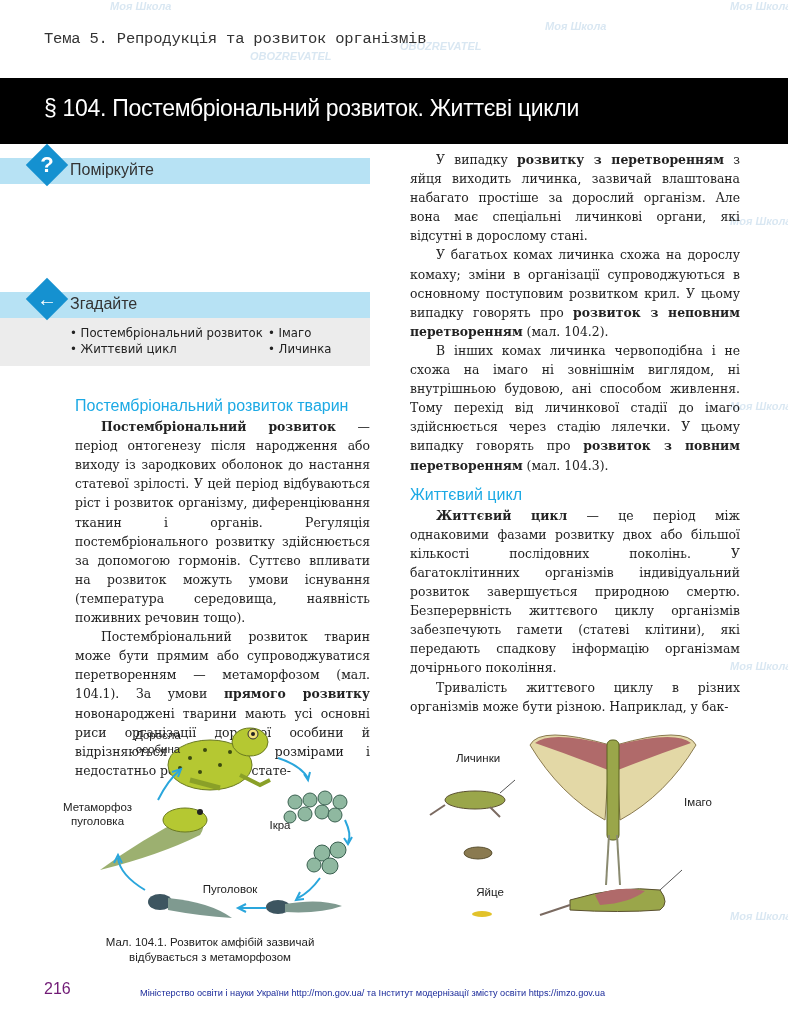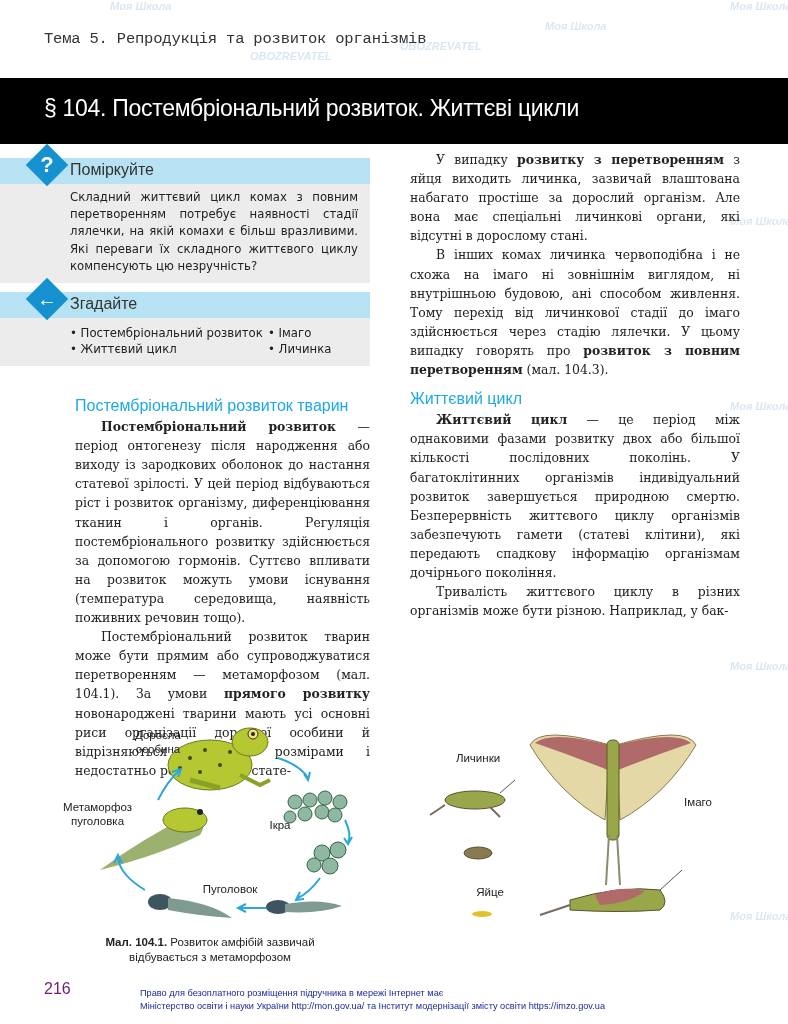--- a/index.html
+++ b/index.html
@@ -66,21 +66,21 @@
   .right-col { left: 410px; top: 150px; width: 330px; }
   
   .fig-label {
     font-family: "Liberation Sans", sans-serif; font-size: 11.5px; color: #222;
     text-align: center; line-height: 14px;
   }
   .caption {
     font-family: "Liberation Sans", sans-serif; font-size: 11.5px; color: #222;
     text-align: center; line-height: 15px;
   }
-  .caption b { font-weight: bold; }
+  .caption b { font-weight: normal; }
   .page-num {
     left: 44px; top: 980px; font-family: "Liberation Sans", sans-serif;
     font-size: 16px; color: #701a75;
   }
   .footer {
     left: 140px; top: 987px; font-family: "Liberation Sans", sans-serif;
     font-size: 9.2px; color: #1a2a9a; line-height: 13px;
   }
   .wm {
     position: absolute; font-family: "Liberation Sans", sans-serif; font-weight: bold; font-style: italic;
@@ -105,21 +105,20 @@
 <div class="abs banner">
   <div class="banner-title">§ 104. Постембріональний розвиток. Життєві цикли</div>
 </div>
 
 <div class="abs box" style="top:158px;">
   <div class="box-head">
     <div class="diamond"></div>
     <div class="diamond-glyph">?</div>
     <span class="label">Поміркуйте</span>
   </div>
-  <div class="box-body">Складний життєвий цикл комах з повним перетворенням потребує наявності стадії лялечки, на якій комахи є більш вразливими. Які переваги їх складного життєвого циклу компенсують цю незручність?</div>
 </div>
 
 <div class="abs box" style="top:292px;">
   <div class="box-head">
     <div class="diamond"></div>
     <div class="diamond-glyph" style="font-size:20px;font-weight:normal">←</div>
     <span class="label">Згадайте</span>
   </div>
   <div class="recall-grid">
     <span>Постембріональний розвиток</span>
@@ -130,20 +129,21 @@
 </div>
 
 <div class="abs col left-col">
   <div class="section-h">Постембріональний розвиток тварин</div>
   <p><b>Постембріональний розвиток</b><span> — період онтогенезу після народження або виходу із зародкових оболонок до настання статевої зрілості. У цей період відбуваються ріст і розвиток організму, диференціювання тканин і органів. Регуляція постембріонального розвитку здійснюється за допомогою гормонів. Суттєво впливати на розвиток можуть умови існування (температура середовища, наявність поживних речовин тощо).</span></p>
   <p><span>Постембріональний розвиток тварин може бути прямим або супроводжуватися перетворенням — метаморфозом (мал. 104.1). За умови </span><b>прямого розвитку</b><span> новонароджені тварини мають усі основні риси організації дорослої особини й відрізняються меншими розмірами і недостатньо розвиненими стате-</span></p>
 </div>
 
 <div class="abs col right-col">
   <p><span>У випадку </span><b>розвитку з перетворенням</b><span> з яйця виходить личинка, зазвичай влаштована набагато простіше за дорослий організм. Але вона має спеціальні личинкові органи, які відсутні в дорослому стані.</span></p>
+  <p><span>У багатьох комах личинка схожа на дорослу комаху; зміни в організації супроводжуються в основному поступовим розвитком крил. У цьому випадку говорять про </span><b>розвиток з неповним перетворенням</b><span> (мал. 104.2).</span></p>
   <p><span>В інших комах личинка червоподібна і не схожа на імаго ні зовнішнім виглядом, ні внутрішньою будовою, ані способом живлення. Тому перехід від личинкової стадії до імаго здійснюється через стадію лялечки. У цьому випадку говорять про </span><b>розвиток з повним перетворенням</b><span> (мал. 104.3).</span></p>
   <div class="section-h" style="margin-top:10px">Життєвий цикл</div>
   <p><b>Життєвий цикл</b><span> — це період між однаковими фазами розвитку двох або більшої кількості послідовних поколінь. У багатоклітинних організмів індивідуальний розвиток завершується природною смертю. Безперервність життєвого циклу організмів забезпечують гамети (статеві клітини), які передають спадкову інформацію організмам дочірнього покоління.</span></p>
   <p>Тривалість життєвого циклу в різних організмів може бути різною. Наприклад, у бак-</p>
 </div>
 
 <div class="abs" style="left:60px;top:720px;width:320px;height:250px">
   <svg width="320" height="215" viewBox="0 0 320 215">
 
     <g>
@@ -241,15 +241,14 @@
       <line x1="240" y1="165" x2="262" y2="145" stroke="#555" stroke-width="1"></line>
     </g>
   </svg>
   <div class="abs fig-label" style="left:28px;top:26px;width:60px">Личинки</div>
   <div class="abs fig-label" style="left:258px;top:70px;width:40px">Імаго</div>
   <div class="abs fig-label" style="left:50px;top:160px;width:40px">Яйце</div>
 </div>
 
 <div class="abs page-num">216</div>
 <div class="abs footer">
-  <div>Право для безоплатного розміщення підручника в мережі Інтернет має</div>
   <div>Міністерство освіти і науки України http://mon.gov.ua/ та Інститут модернізації змісту освіти https://imzo.gov.ua</div>
 </div>
 
 </body></html>

